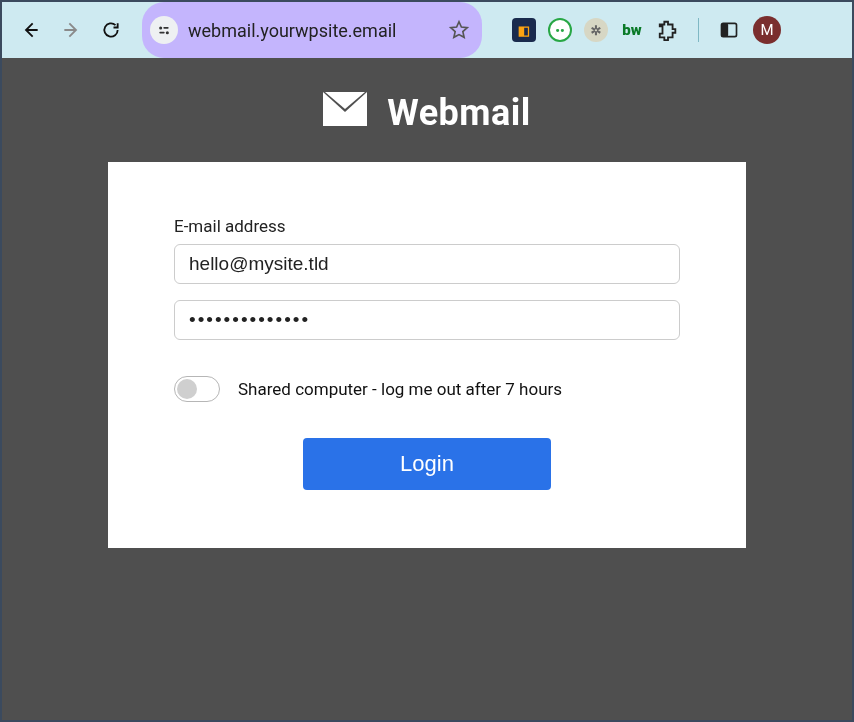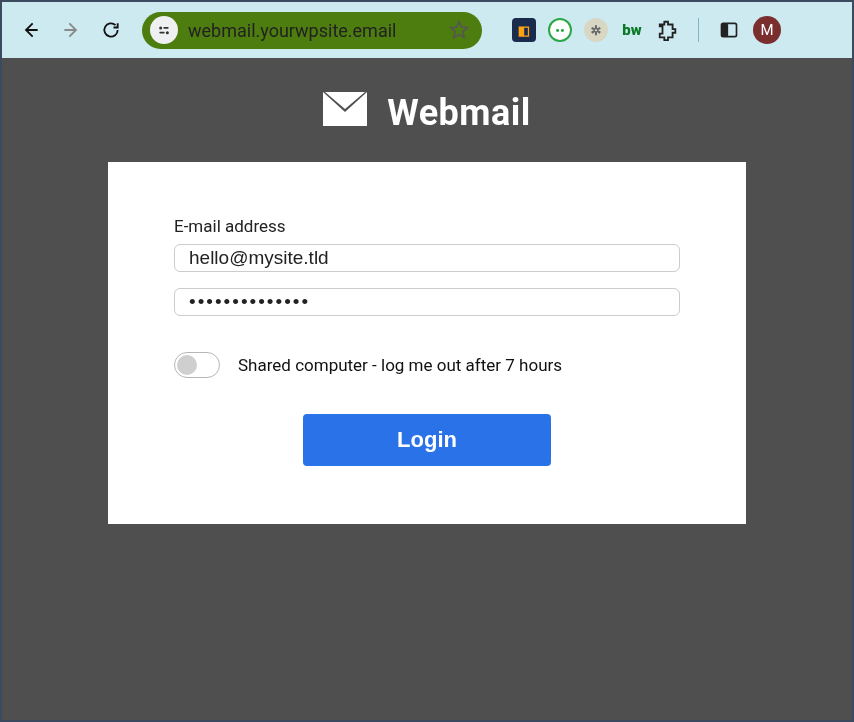--- a/index.html
+++ b/index.html
@@ -24,23 +24,23 @@
       display: flex; align-items: center; justify-content: center;
       border-radius: 50%;
       cursor: pointer;
       color: #111;
     }
     .nav-btn.disabled { color: #8a8a8a; }
     .nav-btn svg { width: 20px; height: 20px; }
     .addr-wrap {
       flex: 0 0 340px;
       margin-left: 8px;
-      background: #4d7c0f;
+      background: #c4b5fd;
       border-radius: 22px;
-      height: 37px;
+      height: 56px;
       display: flex; align-items: center;
       padding: 0 12px 0 8px;
     }
     .addr-icon {
       width: 28px; height: 28px;
       border-radius: 50%;
       background: #eef0f2;
       display: flex; align-items: center; justify-content: center;
       margin-right: 10px;
       flex-shrink: 0;
@@ -92,21 +92,21 @@
       width: 638px;
       background: #fff;
       padding: 54px 66px 58px 66px;
     }
     .label {
       font-size: 17px; color: #222;
       margin-bottom: 8px;
     }
     .field {
       width: 100%;
-      height: 28px;
+      height: 40px;
       border: 1px solid #ccc;
       border-radius: 6px;
       padding: 12px 14px;
       font-size: 19px;
       color: #222;
       outline: none;
     }
     .group { margin-bottom: 16px; }
     .toggle-row {
       display: flex; align-items: center; gap: 18px;
@@ -131,21 +131,21 @@
     .toggle-label { font-size: 17px; color: #111; }
     .login-btn {
       display: block;
       margin: 18px auto 0 auto;
       width: 248px; height: 52px;
       background: #2a72e8;
       color: #fff;
       border: none;
       border-radius: 4px;
       font-size: 22px;
-      font-weight: 700;
+      font-weight: 400;
       cursor: pointer;
     }
     .gap-top { margin-top: 36px; }
   </style>
 </head>
 <body>
 
 <div class="browser-bar">
   <div class="nav-btn">
     <svg viewBox="0 0 24 24">

